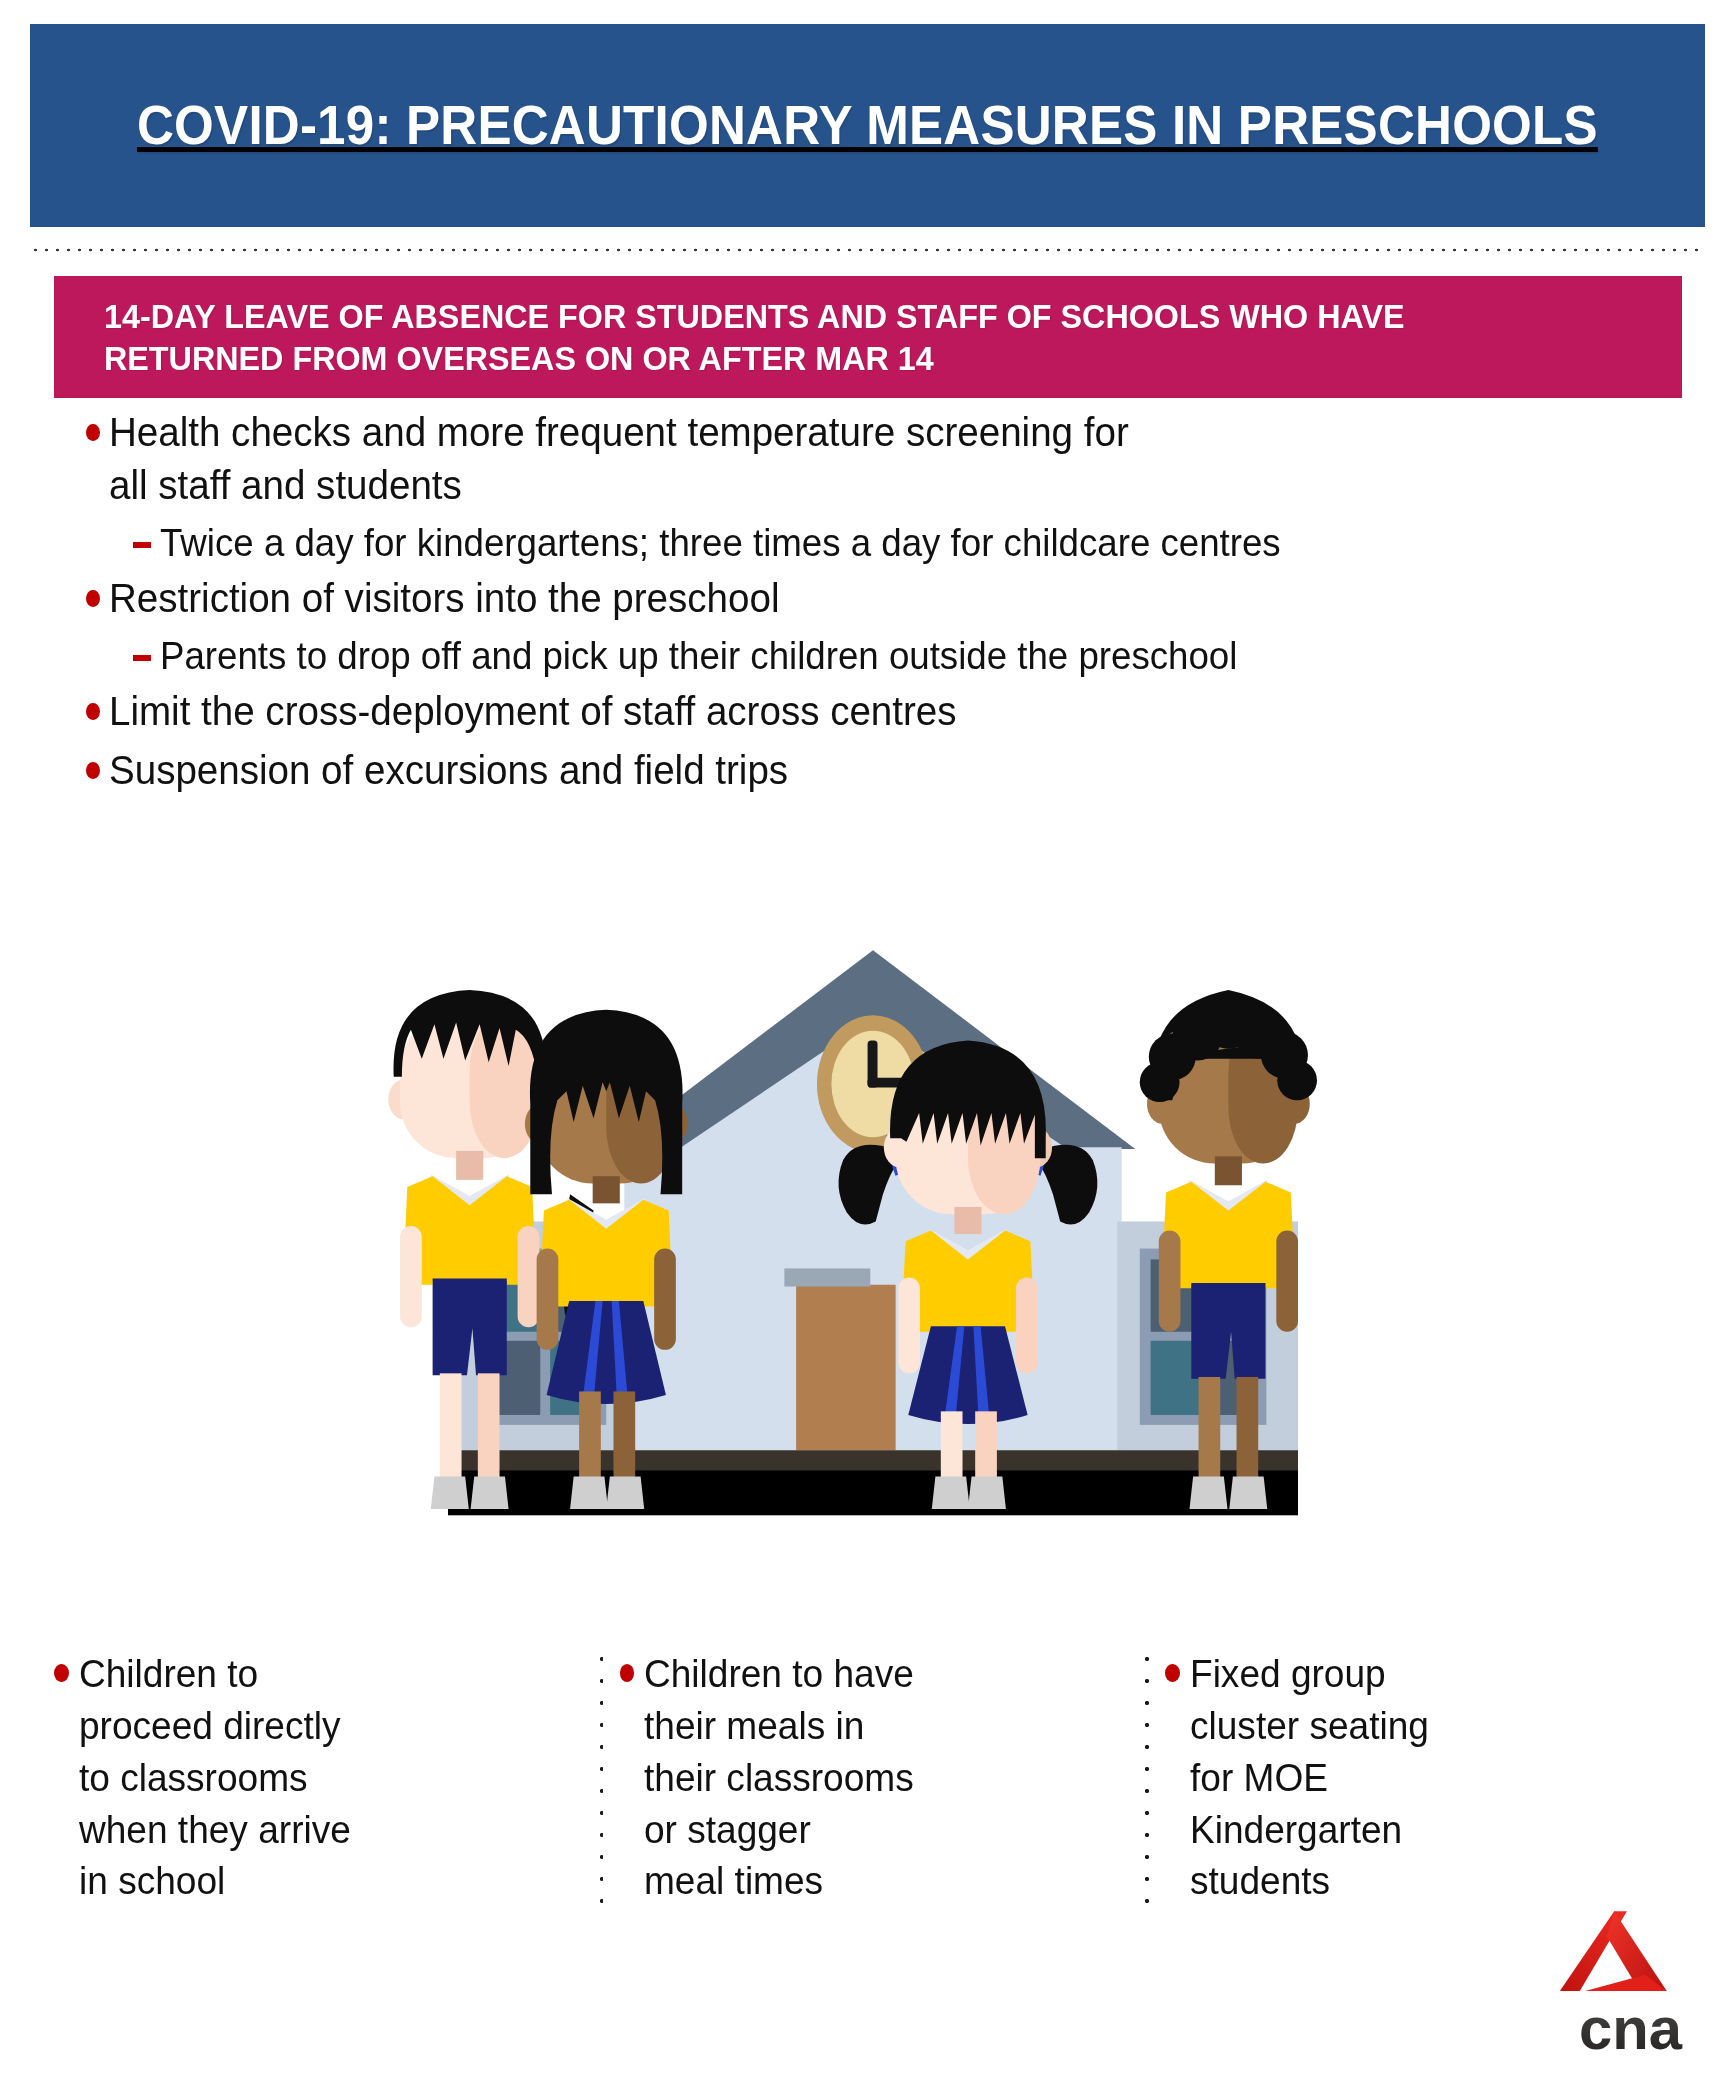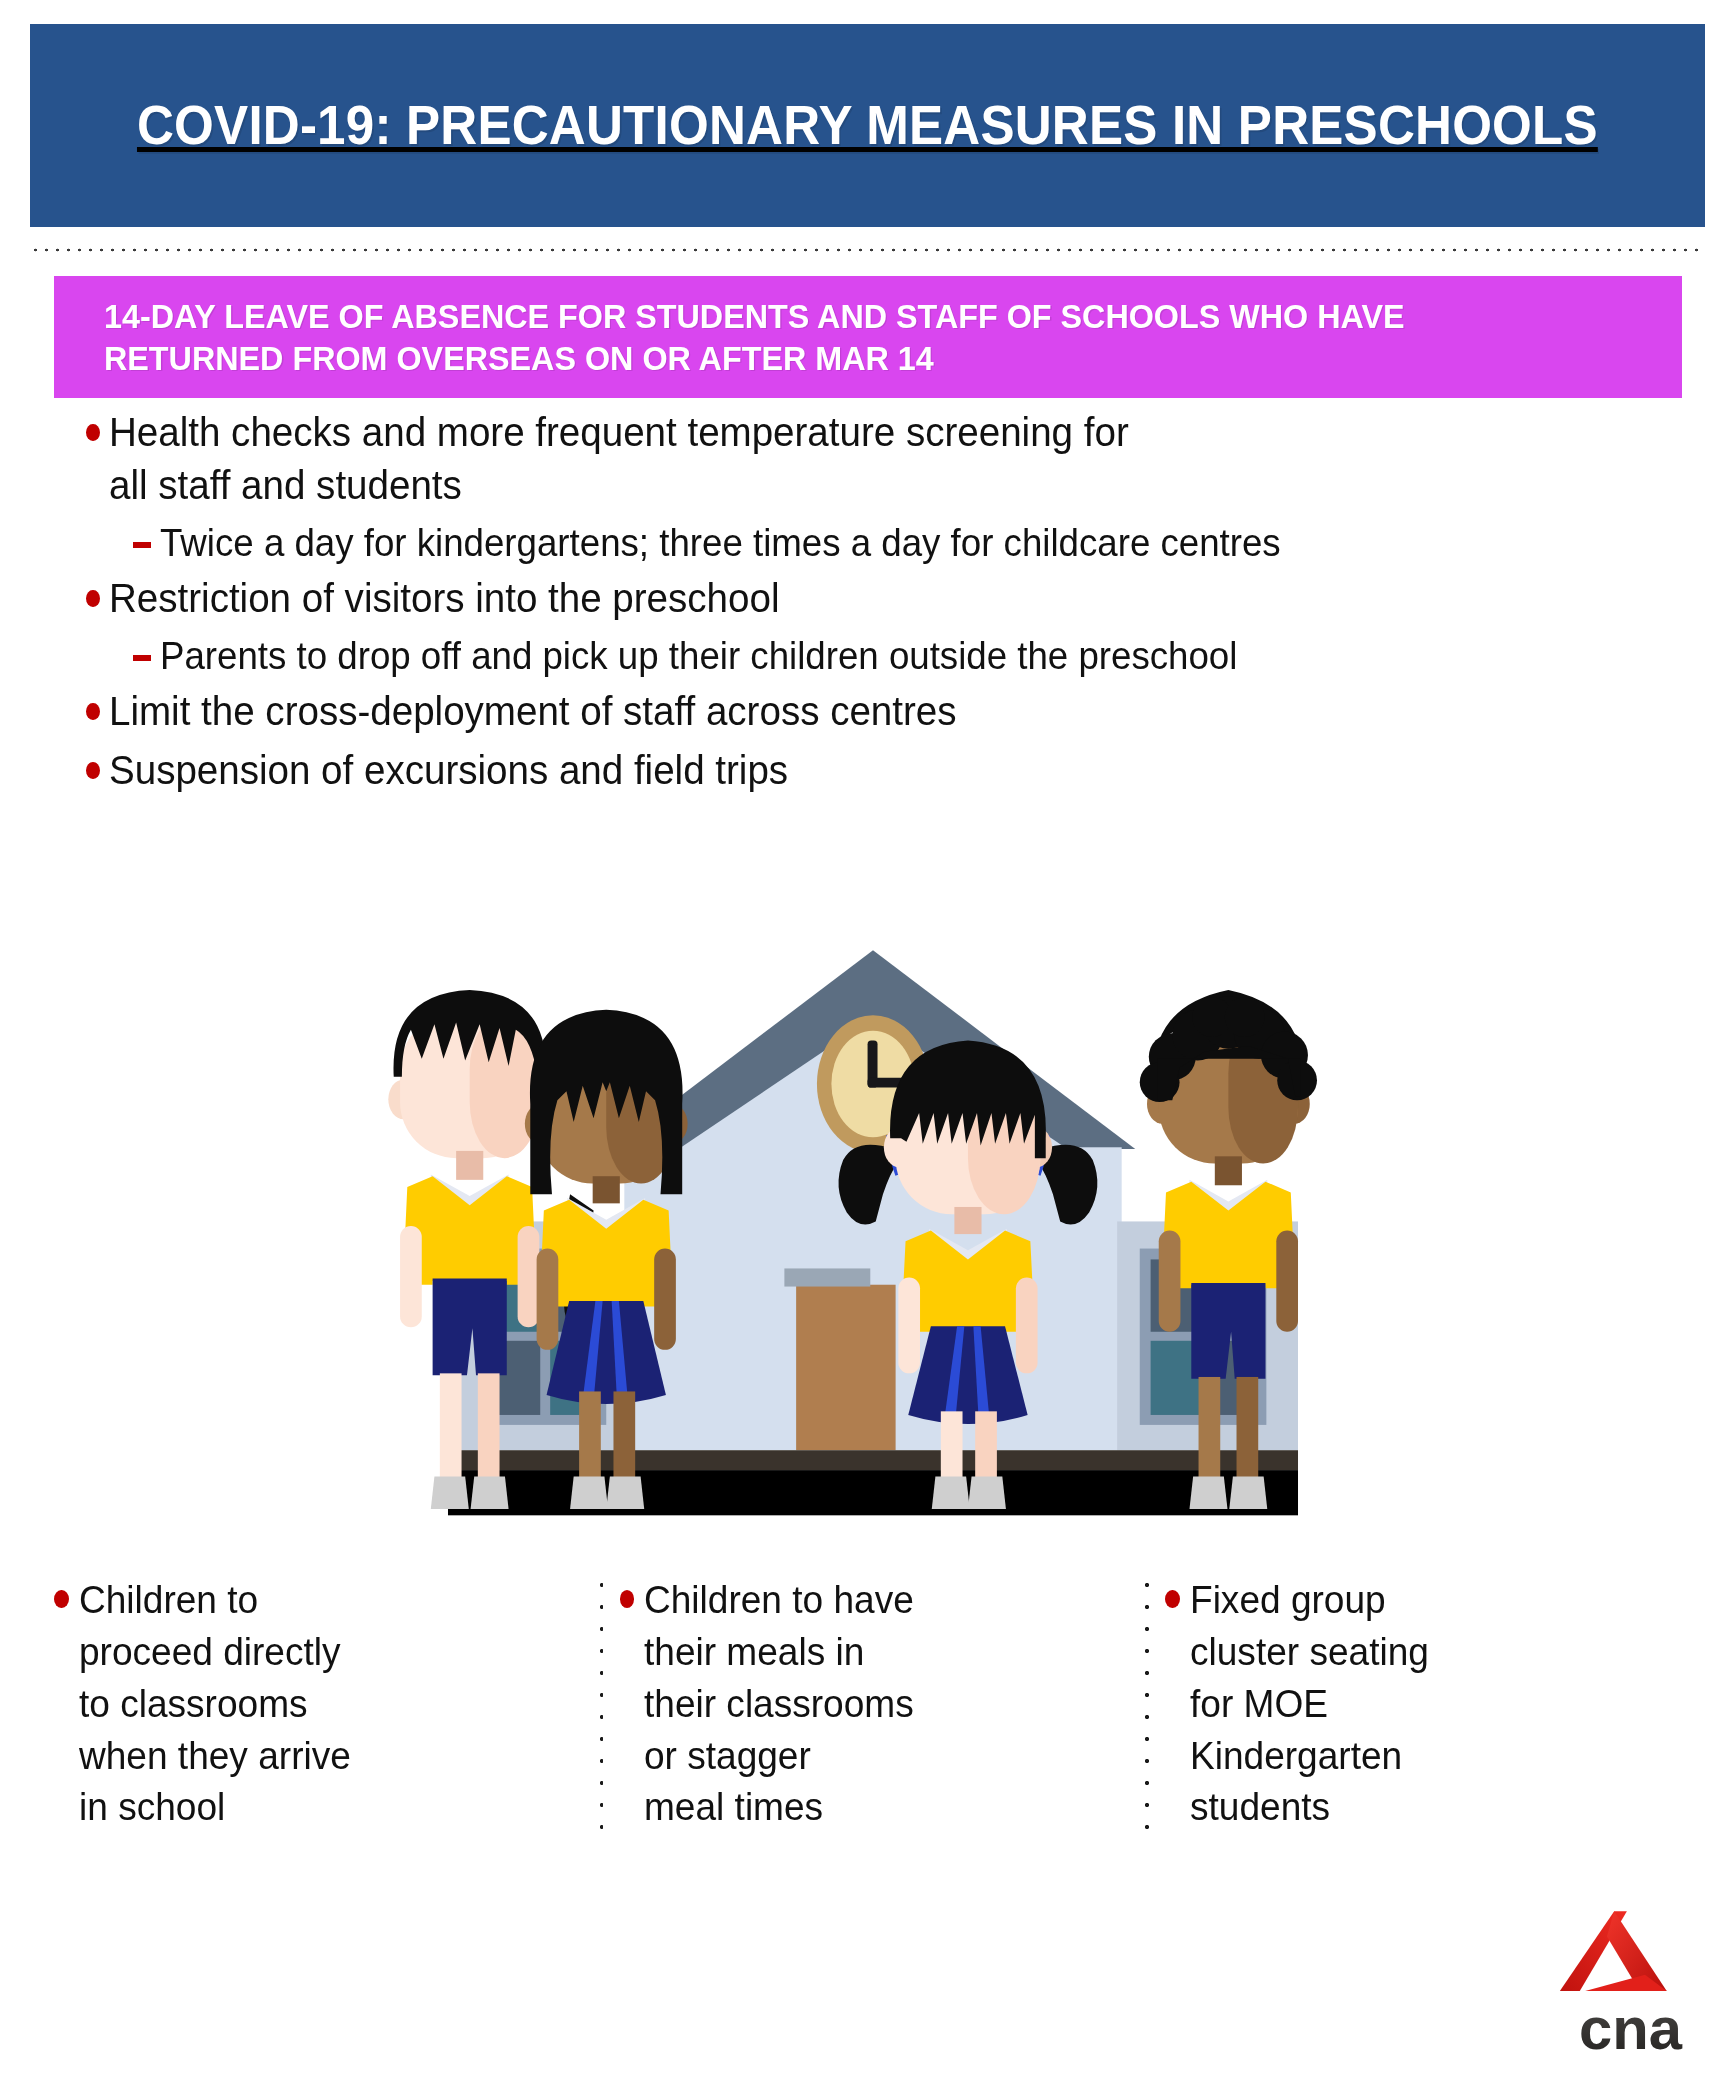--- a/index.html
+++ b/index.html
@@ -56,21 +56,21 @@
     background-position: 0 50%;
   }
 
   
   .red-banner {
     position: absolute;
     left: 54px;
     top: 276px;
     width: 1628px;
     height: 122px;
-    background: #d946ef;
+    background: #be185d;
     display: flex;
     align-items: center;
     padding-left: 50px;
     padding-right: 27px;
   }
   .red-banner-text {
     color: #ffffff;
     font-size: 34px;
     line-height: 1.25;
     font-weight: bold;
@@ -129,21 +129,21 @@
     top: 923px;
     width: 1058px;
     height: 624px;
   }
   .illustration svg { display: block; width: 100%; height: 100%; }
 
   
   .columns {
     position: absolute;
     left: 54px;
-    top: 1574px;
+    top: 1648px;
     width: 1637px;
     height: 289px;
     display: flex;
     justify-content: center;
   }
   .col {
     position: relative;
     flex: 1 1 0;
     display: flex;
     align-items: flex-start;

